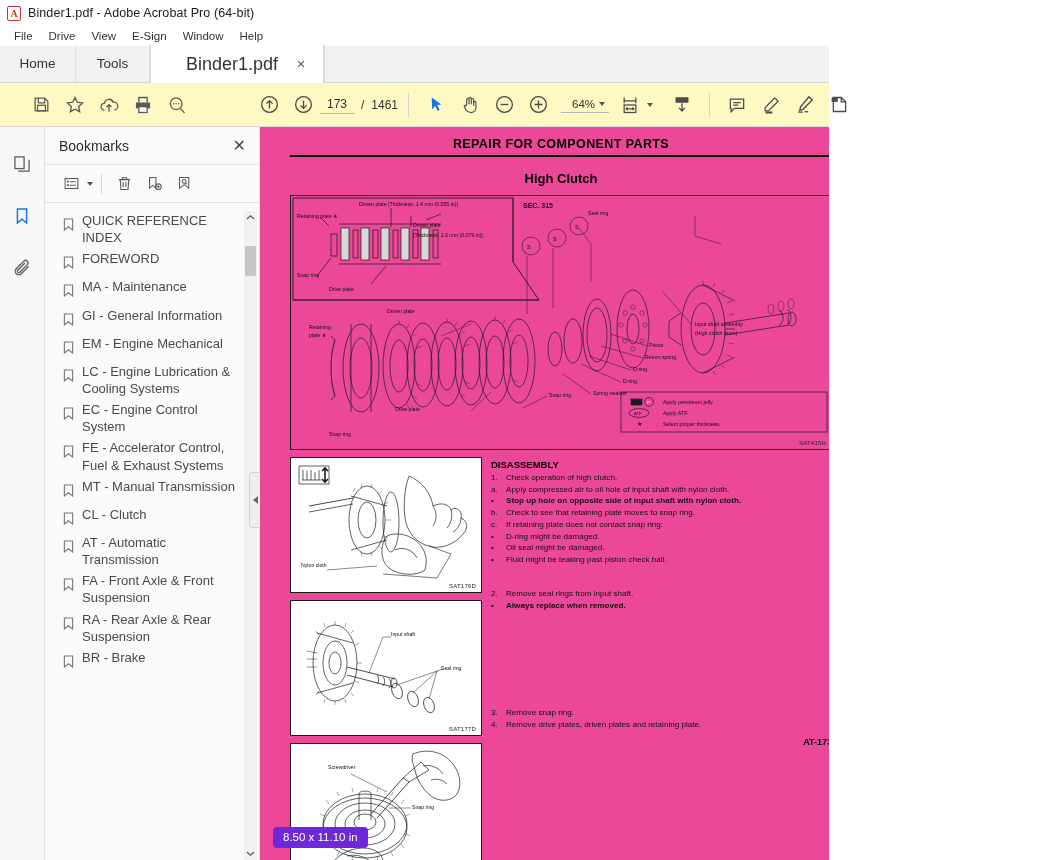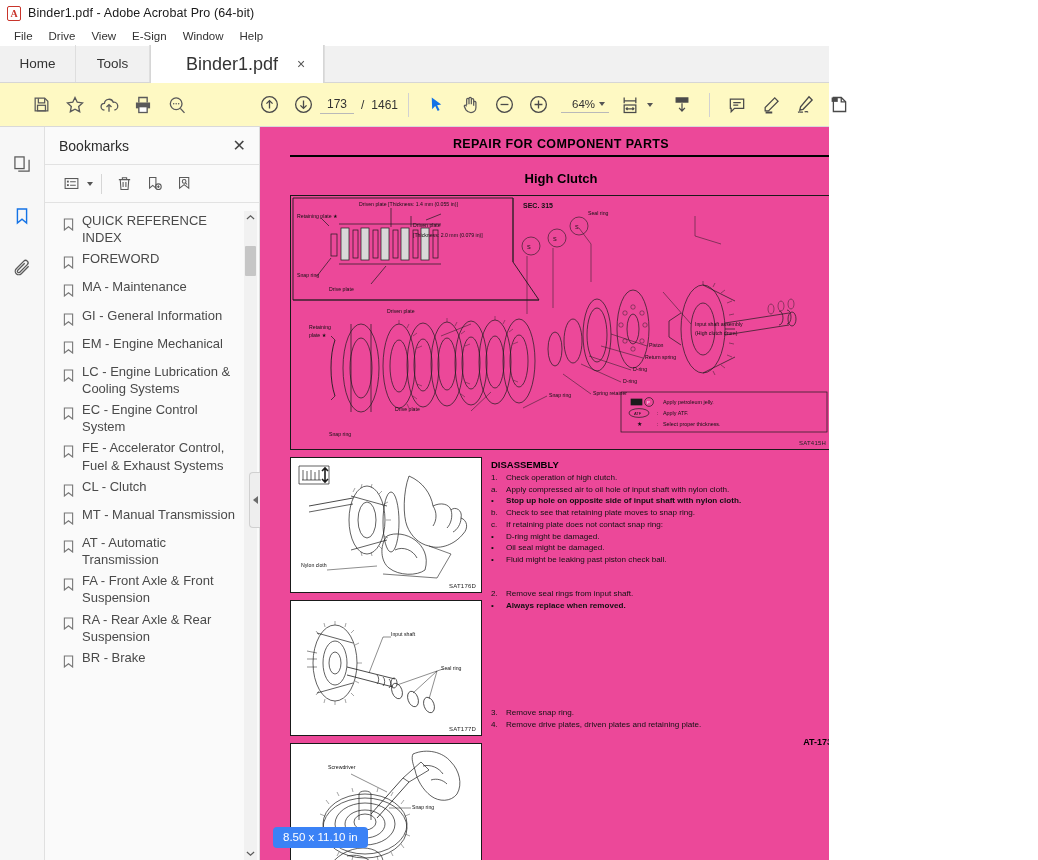--- a/index.html
+++ b/index.html
@@ -155,21 +155,21 @@
   }
 
   
   .viewer { flex: 1 1 auto; background: #828282; position: relative; overflow: hidden; display: flex; }
   .page-canvas-wrap { flex: 1 1 auto; position: relative; display: flex; justify-content: flex-end; }
   .pdf-page {
     width: 600px; background: #ec4899; position: relative; margin-right: 13px;
     overflow: hidden;
   }
   .pagesize-tip {
-    position: absolute; left: 13px; bottom: 12px; background: #3b82f6; color: #ffffff;
+    position: absolute; left: 13px; bottom: 12px; background: #6d28d9; color: #ffffff;
     font-size: 11.5px; padding: 4px 10px 5px; border-radius: 4px; z-index: 8;
   }
   .vscroll {
     width: 13px; flex: 0 0 13px; background: #ededed; border-left: 1px solid #d8d8d8;
     display: flex; flex-direction: column;
   }
   .vs-thumb { width: 13px; background: #c4c4c4; height: 0px; }
 
   
   .pg { padding: 10px 28px 0 30px; color: #000; }
@@ -484,29 +484,29 @@
               </svg>
           </span>
           <span class="bm-label">FE -  Accelerator Control, Fuel &amp; Exhaust Systems</span>
         </div>
         <div class="bm-item">
           <span class="bm-ico">
             <svg width="11" height="13" viewBox="0 0 12 14" fill="none" stroke="#777" stroke-width="1.2">
                 <path d="M1.5 1h9v12l-4.5-3.6L1.5 13z"></path>
               </svg>
           </span>
+          <span class="bm-label">MT - Manual Transmission</span>
+        </div>
+        <div class="bm-item">
+          <span class="bm-ico">
+            <svg width="11" height="13" viewBox="0 0 12 14" fill="none" stroke="#777" stroke-width="1.2">
+                <path d="M1.5 1h9v12l-4.5-3.6L1.5 13z"></path>
+              </svg>
+          </span>
           <span class="bm-label">CL - Clutch</span>
-        </div>
-        <div class="bm-item">
-          <span class="bm-ico">
-            <svg width="11" height="13" viewBox="0 0 12 14" fill="none" stroke="#777" stroke-width="1.2">
-                <path d="M1.5 1h9v12l-4.5-3.6L1.5 13z"></path>
-              </svg>
-          </span>
-          <span class="bm-label">MT - Manual Transmission</span>
         </div>
         <div class="bm-item">
           <span class="bm-ico">
             <svg width="11" height="13" viewBox="0 0 12 14" fill="none" stroke="#777" stroke-width="1.2">
                 <path d="M1.5 1h9v12l-4.5-3.6L1.5 13z"></path>
               </svg>
           </span>
           <span class="bm-label">AT - Automatic Transmission</span>
         </div>
         <div class="bm-item">

